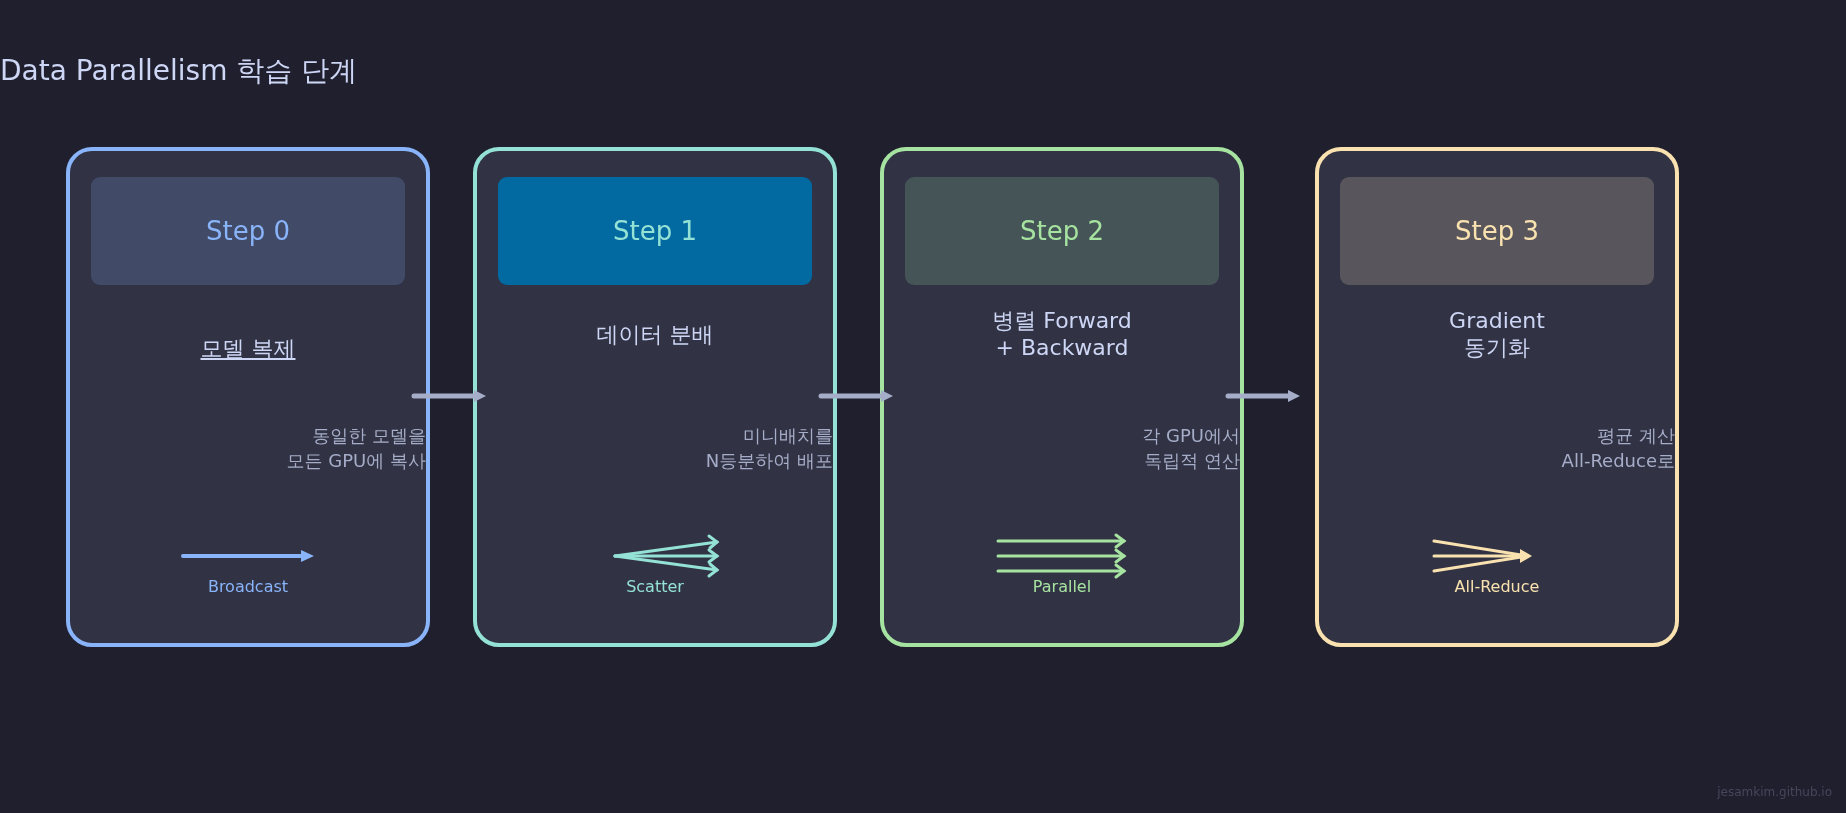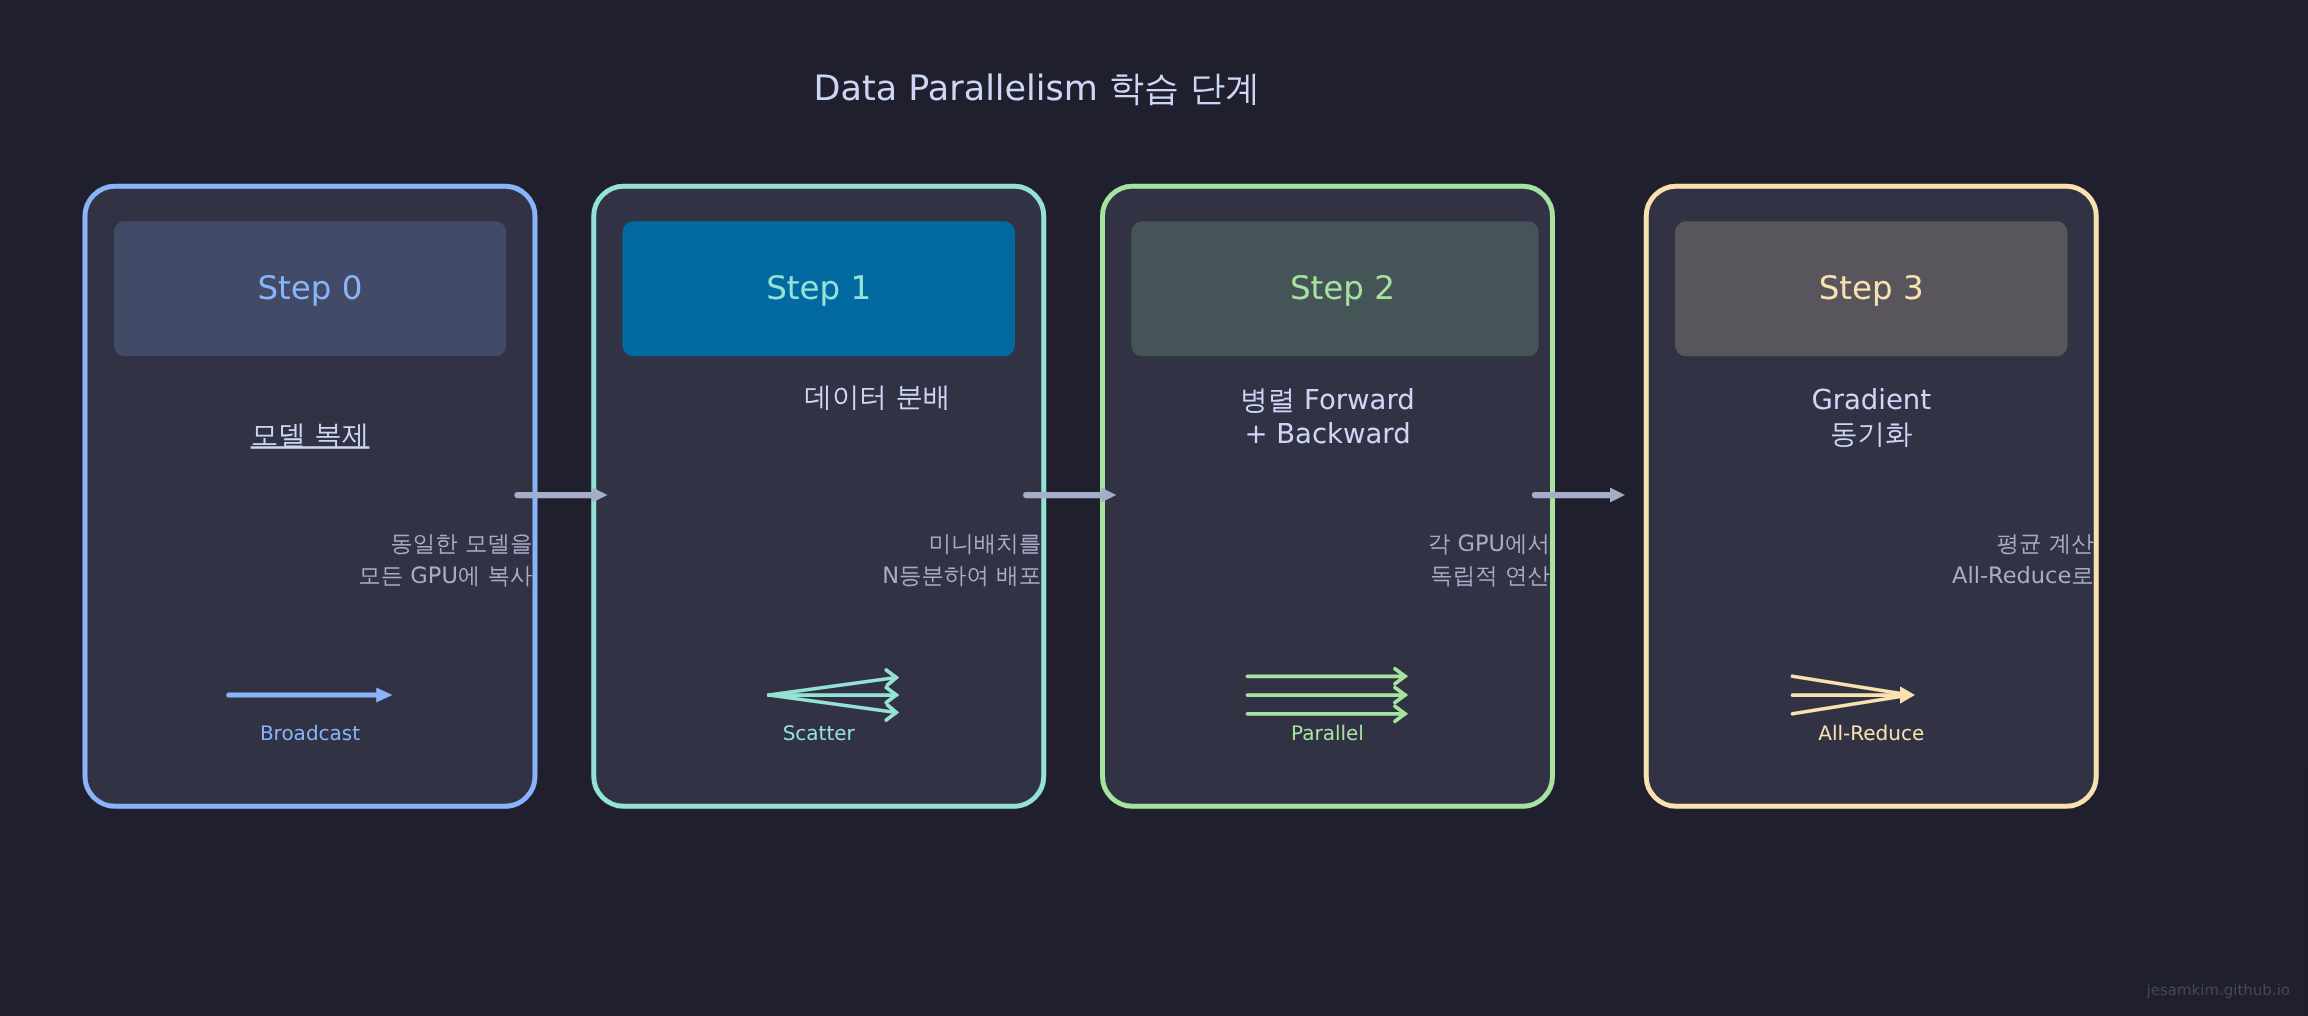--- a/index.html
+++ b/index.html
@@ -5,21 +5,21 @@
     html, body { margin: 0; padding: 0; }
     body {
       width: 1846px; height: 813px;
       background: #1f1f2e;
       position: relative;
       overflow: hidden;
       font-family: "DejaVu Sans", "Liberation Sans", sans-serif;
     }
     .title {
       position: absolute; left: 0; top: 52px; width: 1659px;
-      text-align: center; font-size: 28px; color: #cdd6f4;
+      font-size: 28px; color: #cdd6f4;
     }
     .stage {
       position: absolute; left: 0; top: 0; width: 1703px; height: 813px;
       overflow: hidden;
     }
     .card {
       position: absolute; top: 147px; width: 356px; height: 492px;
       border: 4px solid; border-radius: 26px; background: #313244;
       box-sizing: content-box;
     }
@@ -72,42 +72,42 @@
       <line x1="113" y1="25" x2="236" y2="25" stroke="#89b4fa" stroke-width="4" stroke-linecap="round"></line>
       <polygon points="231,19 244,25 231,31" fill="#89b4fa"></polygon>
     </svg>
     <div class="glabel" style="color:#89b4fa;">Broadcast</div>
   </div>
 
   <div class="card" style="left:473px;border-color:#94e2d5;">
     <div class="head" style="background:#0369a1;color:#94e2d5;">
       <span>Step 1</span>
     </div>
-    <div class="name" style="top:154px;padding-left:47px;">
+    <div class="name" style="top:170px;">
       <div>데이터 분배</div>
     </div>
     <div class="desc">
       <div>미니배치를</div>
       <div>N등분하여 배포</div>
     </div>
     <svg class="glyph" viewBox="0 0 356 60">
       <g stroke="#94e2d5" stroke-width="3" stroke-linecap="round" fill="none">
         <line x1="138" y1="25" x2="240" y2="11"></line>
         <line x1="138" y1="25" x2="240" y2="25"></line>
         <line x1="138" y1="25" x2="240" y2="39"></line>
         <polyline points="232,5 240,11 233,17"></polyline>
         <polyline points="232,19 240,25 232,31"></polyline>
         <polyline points="233,33 240,39 232,45"></polyline>
       </g>
     </svg>
     <div class="glabel" style="color:#94e2d5;">Scatter</div>
   </div>
 
   <div class="card" style="left:880px;border-color:#a6e3a1;">
-    <div class="head" style="background:#455456;color:#a6e3a1;padding-left:12px;">
+    <div class="head" style="background:#455456;color:#a6e3a1;">
       <span>Step 2</span>
     </div>
     <div class="name" style="top:156px;">
       <div>병렬 Forward</div>
       <div>+ Backward</div>
     </div>
     <div class="desc">
       <div>각 GPU에서</div>
       <div>독립적 연산</div>
     </div>

